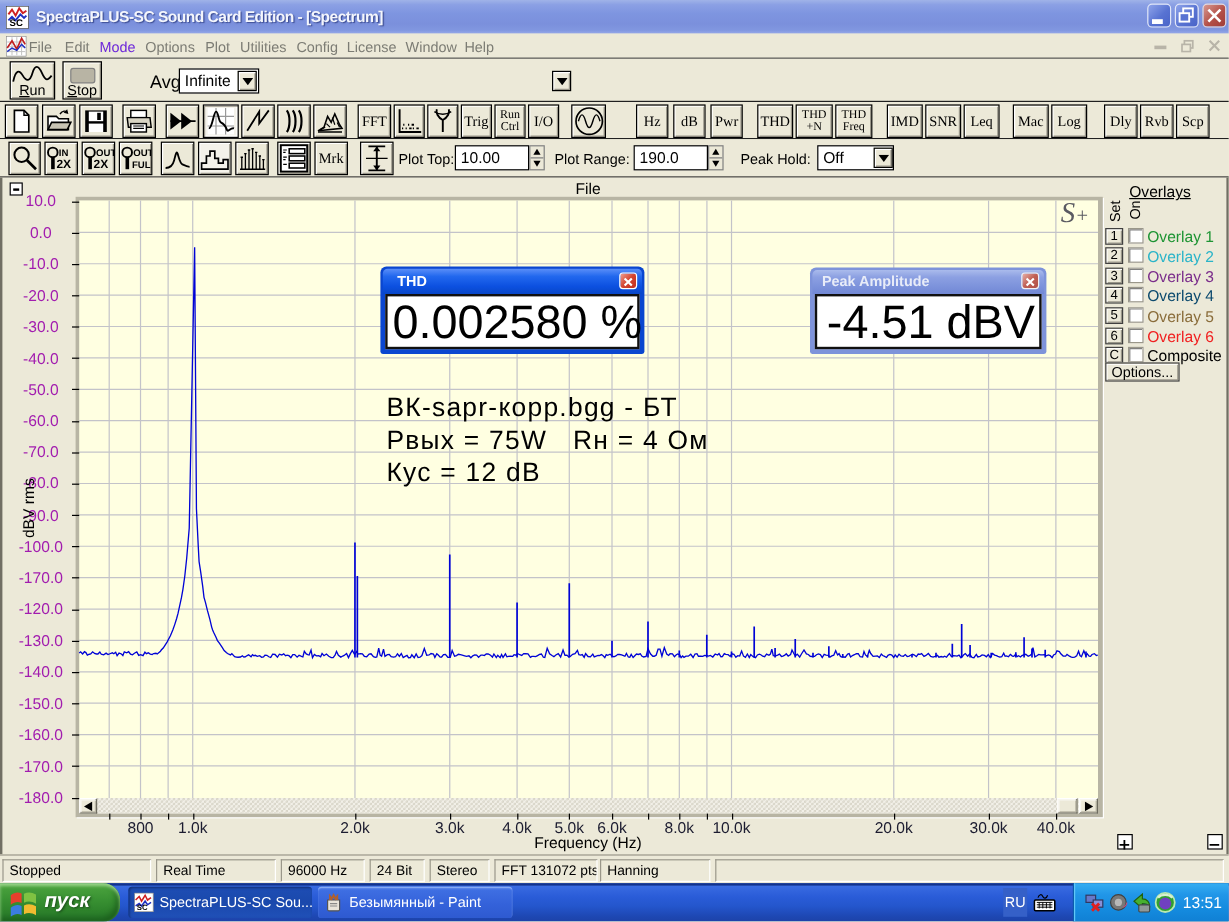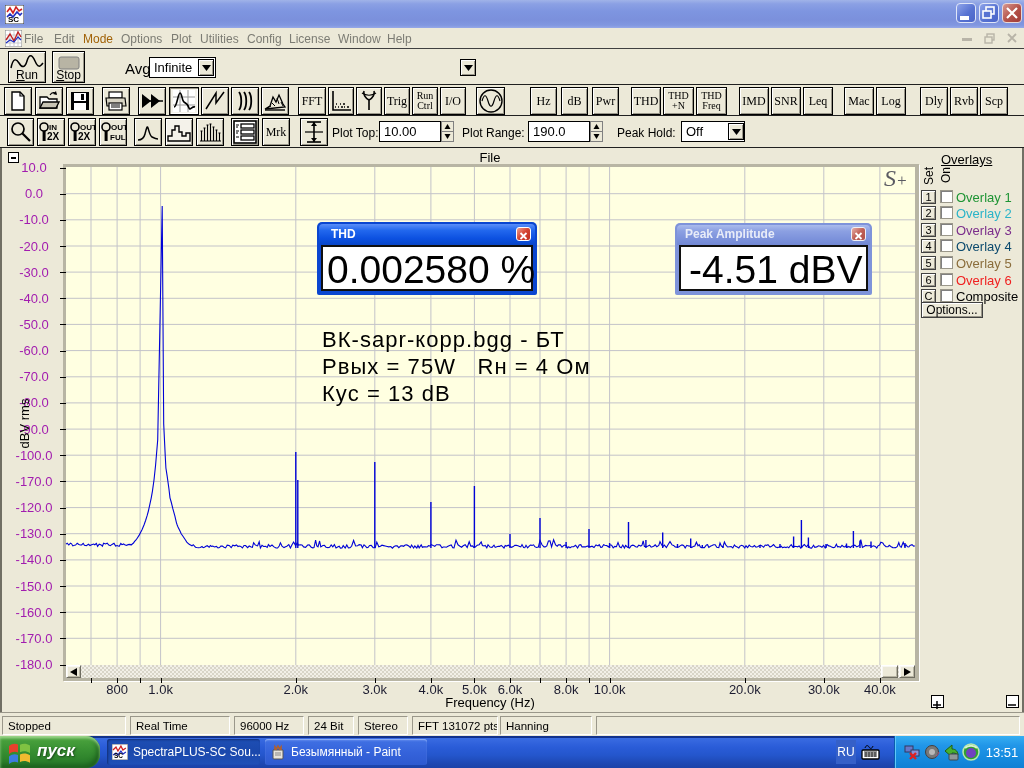--- a/index.html
+++ b/index.html
@@ -17,20 +17,21 @@
 .ovchk{position:absolute;left:940px;width:13px;height:13px;background:#fff;border:1px solid #9a978a;box-shadow:inset 1px 1px 0 #808080}
 .sbpanel{position:absolute;top:716px;height:19px;border:1px solid;border-color:#9a978a #fff #fff #9a978a;font-size:11.5px;color:#000;padding:2.5px 0 0 5px;white-space:nowrap;overflow:hidden}
 </style></head><body>
 <div class="abs" style="left:0;top:0;width:1024px;height:28px;background:linear-gradient(180deg,#a0b3e8 0%,#8ba0e4 14%,#7e95e0 40%,#7b90dc 72%,#8197e0 90%,#96a8e8 100%)">
 <svg class="abs" style="left:5px;top:5px" width="19" height="19" viewBox="0 0 19 19">
       <rect x="0" y="0" width="19" height="19" fill="#fff" stroke="#333"></rect>
       <path d="M2 7l3-4 3 5 3-6 3 4 3-2" fill="none" stroke="#d02020" stroke-width="1.6"></path>
       <path d="M2 12l3-3 3 3 4-5 3 3 2-2" fill="none" stroke="#2030c0" stroke-width="1.6"></path>
       <text x="3" y="17" font-size="8" font-weight="bold" fill="#000" font-family="Liberation Sans">SC</text>
     </svg>
+<div class="abs" style="left:30px;top:6px;font-size:13px;font-weight:bold;letter-spacing:-0.45px;color:#f4f6fc;text-shadow:1px 1px 1px #3a4a90">SpectraPLUS-SC Sound Card Edition - [Spectrum]</div>
 <div class="abs" style="left:956px;top:3px;width:20px;height:20px;border-radius:4px;background:linear-gradient(135deg,#8fa4ea,#5873d2 55%,#4a64c8);border:1px solid #e0e6f8">
       <div class="abs" style="left:3px;top:12px;width:9px;height:4px;background:#fff"></div>
     </div>
 <div class="abs" style="left:979px;top:3px;width:20px;height:20px;border-radius:4px;background:linear-gradient(135deg,#8fa4ea,#5873d2 55%,#4a64c8);border:1px solid #e0e6f8">
       <svg width="18" height="18" style="position:absolute;left:0;top:0">
         <rect x="6" y="3" width="8" height="7" fill="none" stroke="#fff" stroke-width="1.6"></rect>
         <rect x="3" y="7" width="8" height="7" fill="#5873d2" stroke="#fff" stroke-width="1.6"></rect>
       </svg>
     </div>
 <div class="abs" style="left:1002px;top:3px;width:20px;height:20px;border-radius:4px;background:linear-gradient(135deg,#d89890,#b35048 55%,#a03c38);border:1px solid #e8d8d8">
@@ -41,21 +42,21 @@
 </div>
 <div class="abs" style="left:0;top:28px;width:1024px;height:21px;background:#ece9d8;border-bottom:1px solid #404040">
 <svg class="abs" style="left:5px;top:2px" width="17" height="17" viewBox="0 0 17 17">
       <rect width="17" height="17" fill="#fff" stroke="#808080"></rect>
       <path d="M1 5h15M1 9h15M1 13h15M5 1v15M9 1v15M13 1v15" stroke="#c0c0c0" stroke-width="0.8"></path>
       <path d="M1 10l4-6 4 7 4-9 3 5" fill="none" stroke="#c02020" stroke-width="1.4"></path>
       <path d="M1 13l4-3 4 2 4-5 3 3" fill="none" stroke="#2030c0" stroke-width="1.2"></path>
     </svg>
 <div class="abs" style="left:24px;top:4px;font-size:12px;color:#7c7c74">File</div>
     <div class="abs" style="left:54px;top:4px;font-size:12px;color:#7c7c74">Edit</div>
-    <div class="abs" style="left:83px;top:4px;font-size:12px;color:#a16207">Mode</div>
+    <div class="abs" style="left:83px;top:4px;font-size:12px;color:#6d28d9">Mode</div>
     <div class="abs" style="left:121px;top:4px;font-size:12px;color:#7c7c74">Options</div>
     <div class="abs" style="left:171px;top:4px;font-size:12px;color:#7c7c74">Plot</div>
     <div class="abs" style="left:200px;top:4px;font-size:12px;color:#7c7c74">Utilities</div>
     <div class="abs" style="left:247px;top:4px;font-size:12px;color:#7c7c74">Config</div>
     <div class="abs" style="left:289px;top:4px;font-size:12px;color:#7c7c74">License</div>
     <div class="abs" style="left:338px;top:4px;font-size:12px;color:#7c7c74">Window</div>
     <div class="abs" style="left:387px;top:4px;font-size:12px;color:#7c7c74">Help</div>
 <div class="abs" style="left:962px;top:10px;width:10px;height:3px;background:#b8b4a8"></div>
 <svg class="abs" style="left:984px;top:4px" width="12" height="12">
       <rect x="3" y="2" width="7" height="6" fill="none" stroke="#b8b4a8" stroke-width="1.4"></rect>
@@ -408,21 +409,21 @@
 <div class="abs" style="left:400px;top:695px;width:180px;text-align:center;font-size:13px">Frequency (Hz)</div>
 <div class="abs" style="left:931px;top:695px;width:13px;height:13px;background:#fff;border:1.5px solid #000"><svg width="10" height="10">
       <path d="M5 1v8M1 5h8" stroke="#000" stroke-width="1.5"></path>
     </svg></div>
 <div class="abs" style="left:1006px;top:695px;width:13px;height:13px;background:#fff;border:1.5px solid #000"><svg width="10" height="10">
       <path d="M1 5h8" stroke="#000" stroke-width="1.5"></path>
     </svg></div>
 <div class="abs serif" style="left:884px;top:165px;font-size:24px;font-style:italic;color:#5a5a62">S<span style="font-size:17px">+</span></div>
 <div class="abs" style="left:322px;top:326px;font-size:22px;letter-spacing:1.05px;color:#000;line-height:27px;white-space:pre">ВК-sapr-корр.bgg - БТ
 Рвых = 75W   Rн = 4 Ом
-Кус = 13 dB</div>
+Кус = 12 dB</div>
 <div class="abs" style="left:317px;top:222px;width:220px;height:73px;background:#0a46d0;border-radius:5px 5px 2px 2px">
 <div class="abs" style="left:2px;top:2px;width:216px;height:21px;border-radius:4px 4px 0 0;background:linear-gradient(180deg,#5a8ef8 0%,#2268ee 30%,#0c50e0 70%,#0846c8 100%)">
 <div class="abs" style="left:12px;top:3px;font-size:12px;font-weight:bold;color:#fff">THD</div>
 <div class="abs" style="left:197px;top:3px;width:15px;height:14px;border-radius:3px;background:linear-gradient(135deg,#f0a090,#d44430 50%,#c03020);border:1px solid #fff"><svg width="13" height="12">
           <path d="M3.5 3l6 6M9.5 3l-6 6" stroke="#fff" stroke-width="1.8"></path>
         </svg></div>
 </div>
 <div class="abs" style="left:4px;top:23px;width:212px;height:46px;background:#fff;border:2px solid #101010;display:flex;align-items:center;padding-left:4px">
 <span style="font-size:39px;color:#000;white-space:nowrap;margin-top:4px">0.002580&nbsp;%</span>
     </div>

